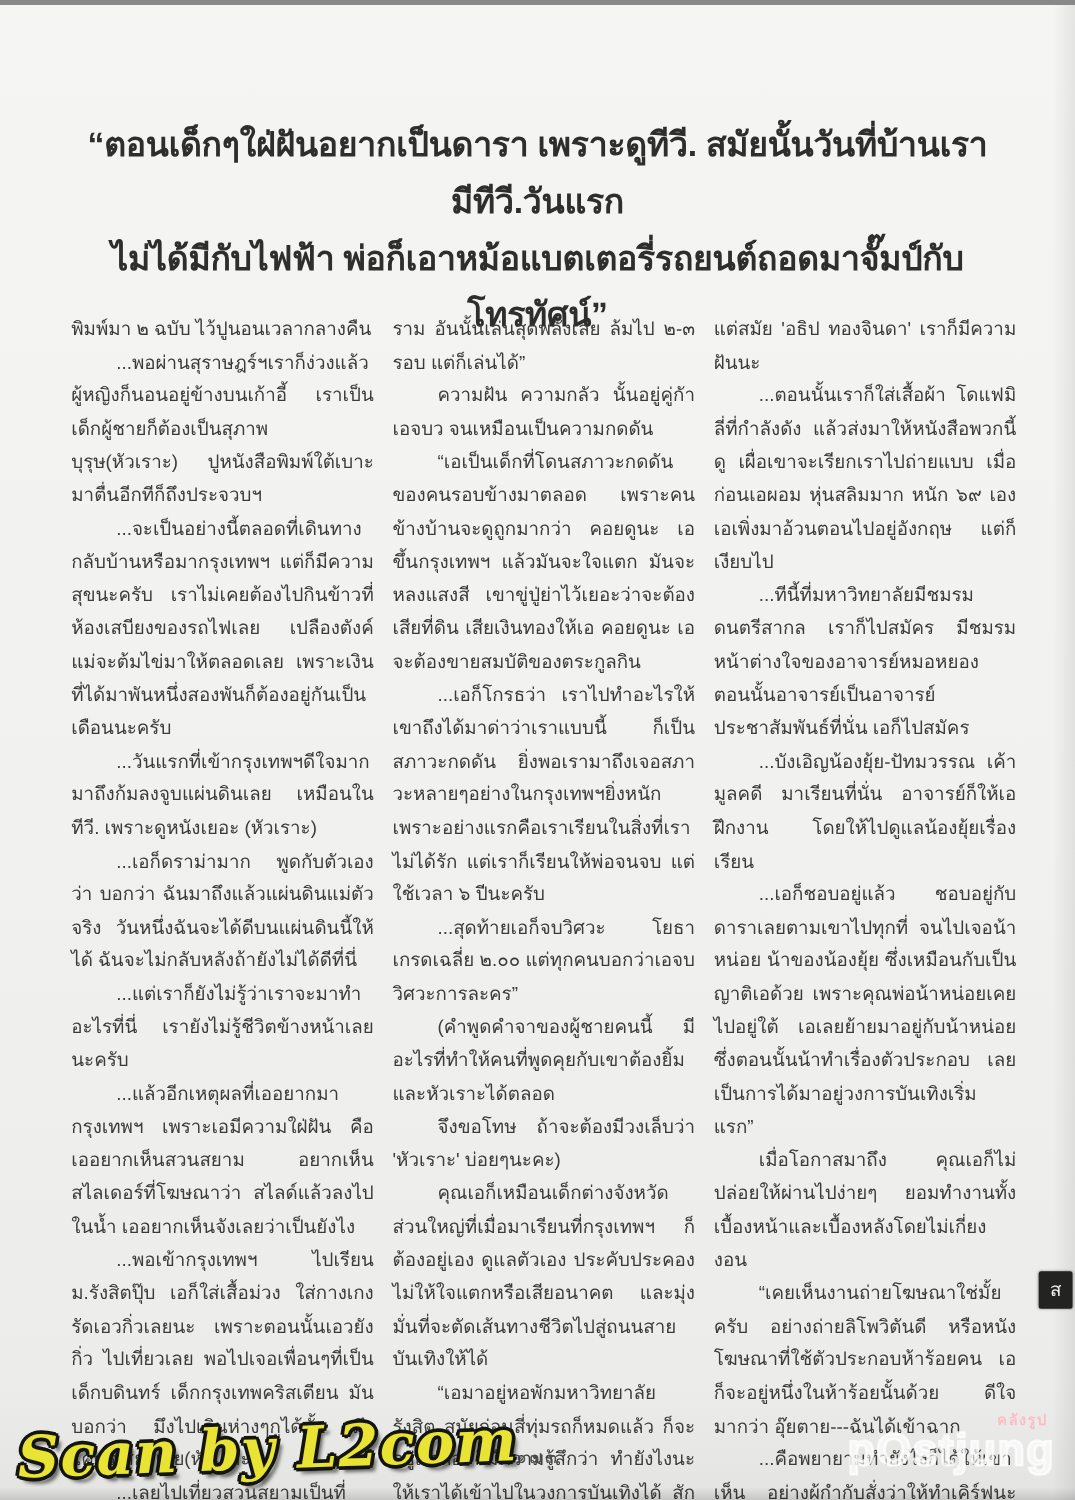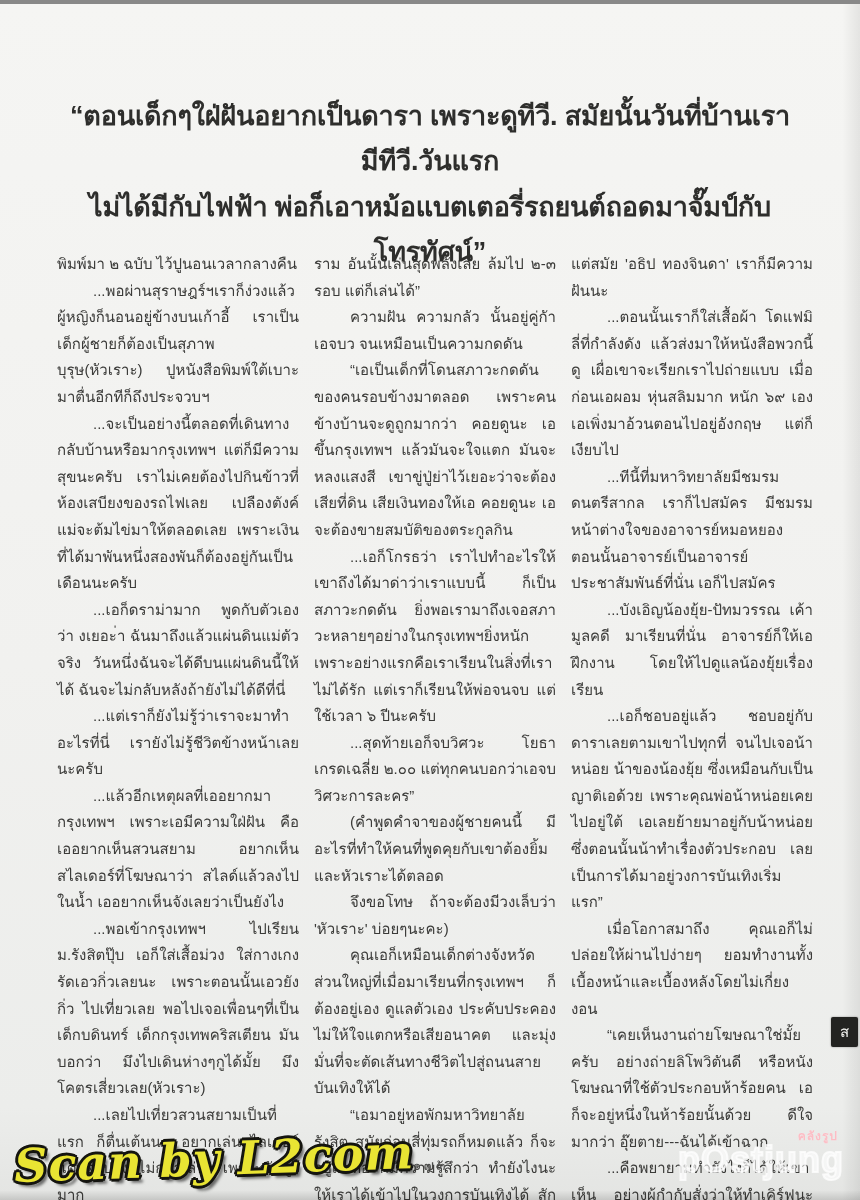--- a/index.html
+++ b/index.html
@@ -80,21 +80,22 @@
     <div>“ตอนเด็กๆใฝ่ฝันอยากเป็นดารา เพราะดูทีวี. สมัยนั้นวันที่บ้านเรามีทีวี.วันแรก</div>
     <div>ไม่ได้มีกับไฟฟ้า พ่อก็เอาหม้อแบตเตอรี่รถยนต์ถอดมาจั๊มป์กับโทรทัศน์”</div>
   </div>
 
   <div class="cols">
 
     <div class="col">
       <p class="p noind">พิมพ์มา ๒ ฉบับ ไว้ปูนอนเวลากลางคืน</p>
       <p class="p">...พอผ่านสุราษฎร์ฯเราก็ง่วงแล้ว ผู้หญิงก็นอนอยู่ข้างบนเก้าอี้ เราเป็นเด็กผู้ชายก็ต้องเป็นสุภาพบุรุษ(หัวเราะ) ปูหนังสือพิมพ์ใต้เบาะ มาตื่นอีกทีก็ถึงประจวบฯ</p>
       <p class="p">...จะเป็นอย่างนี้ตลอดที่เดินทางกลับบ้านหรือมากรุงเทพฯ แต่ก็มีความสุขนะครับ เราไม่เคยต้องไปกินข้าวที่ห้องเสบียงของรถไฟเลย เปลืองตังค์ แม่จะต้มไข่มาให้ตลอดเลย เพราะเงินที่ได้มาพันหนึ่งสองพันก็ต้องอยู่กันเป็นเดือนนะครับ</p>
-      <p class="p">...เอก็ดราม่ามาก พูดกับตัวเองว่า งเยอะ่า ฉันมาถึงแล้วแผ่นดินแม่ตัวจริง วันหนึ่งฉันจะได้ดีบนแผ่นดินนี้ให้ได้ ฉันจะไม่กลับหลังถ้ายังไม่ได้ดีที่นี่</p>
+      <p class="p">...วันแรกที่เข้ากรุงเทพฯดีใจมาก มาถึงก้มลงจูบแผ่นดินเลย เหมือนในทีวี. เพราะดูหนังเยอะ (หัวเราะ)</p>
+      <p class="p">...เอก็ดราม่ามาก พูดกับตัวเองว่า บอกว่า ฉันมาถึงแล้วแผ่นดินแม่ตัวจริง วันหนึ่งฉันจะได้ดีบนแผ่นดินนี้ให้ได้ ฉันจะไม่กลับหลังถ้ายังไม่ได้ดีที่นี่</p>
       <p class="p">...แต่เราก็ยังไม่รู้ว่าเราจะมาทำอะไรที่นี่ เรายังไม่รู้ชีวิตข้างหน้าเลยนะครับ</p>
       <p class="p">...แล้วอีกเหตุผลที่เออยากมากรุงเทพฯ เพราะเอมีความใฝ่ฝัน คือเออยากเห็นสวนสยาม อยากเห็นสไลเดอร์ที่โฆษณาว่า สไลด์แล้วลงไปในน้ำ เออยากเห็นจังเลยว่าเป็นยังไง</p>
       <p class="p">...พอเข้ากรุงเทพฯ ไปเรียนม.รังสิตปุ๊บ เอก็ใส่เสื้อม่วง ใส่กางเกงรัดเอวกิ่วเลยนะ เพราะตอนนั้นเอวยังกิ่ว ไปเที่ยวเลย พอไปเจอเพื่อนๆที่เป็นเด็กบดินทร์ เด็กกรุงเทพคริสเตียน มันบอกว่า มึงไปเดินห่างๆกูได้มั้ย มึงโคตรเสี่ยวเลย(หัวเราะ)</p>
       <p class="p">...เลยไปเที่ยวสวนสยามเป็นที่แรก ก็ตื่นเต้นนะ อยากเล่นสไลเดอร์ แต่พอไปถึงก็ไม่กล้าเล่น เพราะมันสูงมาก</p>
 
     </div>
 
     <div class="col">
       <p class="p noind">ราม อันนั้นเล่นสุดพลังเลย ล้มไป ๒-๓ รอบ แต่ก็เล่นได้”</p>
       <p class="p">ความฝัน ความกลัว นั้นอยู่คู่กัาเอจบว จนเหมือนเป็นความกดดัน</p>

